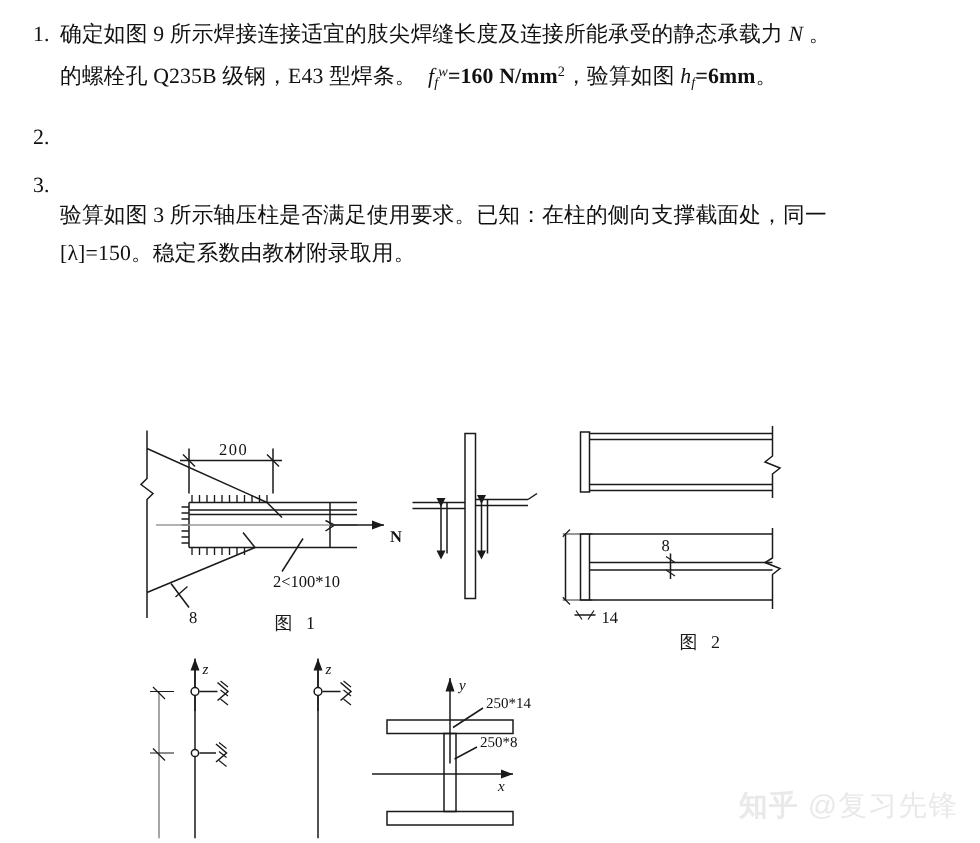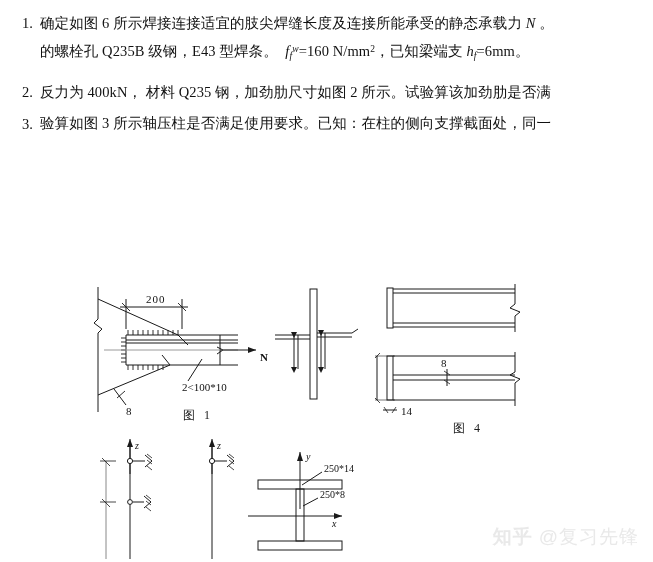--- a/index.html
+++ b/index.html
@@ -43,21 +43,21 @@
   .qbody {
     flex: 1 1 auto;
     font-size: 14.5px;
     line-height: 26px;
     letter-spacing: 0.1px;
     text-align: justify;
   }
   .qline { display: block; white-space: nowrap; }
 
   .mi { font-style: italic; font-family: "Liberation Serif", serif; }
-  .mr { font-style: normal; }
+  .mr { font-style: normal; font-weight: bold; }
   sub.v { font-size: 0.66em; vertical-align: -0.28em; font-style: italic;}
   sup.v { font-size: 0.66em; vertical-align: 0.46em; font-style: italic;}
   sup.n { font-size: 0.66em; vertical-align: 0.46em; font-style: normal;}
   .nowrapn { white-space: nowrap; }
 
   
   .figs {
     position: absolute;
     left: 0;
     top: 272px;
@@ -91,36 +91,36 @@
   svg text { font-family: "Liberation Serif", serif; fill: #111; }
 </style>
 </head>
 <body>
 
 <div class="qlist">
 
   <div class="qitem">
     <div class="qnum">1.</div>
     <div class="qbody">
-      <span class="qline"><span>确定如图 6 所示焊接连接适宜的肢尖焊缝长度及连接所能承受的静态承载力 </span><span class="mi">N</span><span> 。</span></span>
-      <span class="qline"><span>的螺栓孔 Q235B 级钢，E43 型焊条。</span>&nbsp;&nbsp;<span class="nowrapn"><span class="mi">f</span><sub class="v">f</sub><sup class="v">w</sup><span class="mr">=160 N/mm</span><sup class="n">2</sup></span><span>，已知梁端支 </span><span class="nowrapn"><span class="mi">h</span><sub class="v">f</sub><span class="mr">=6mm</span></span><span>。</span></span>
+      <span class="qline"><span>确定如图 9 所示焊接连接适宜的肢尖焊缝长度及连接所能承受的静态承载力 </span><span class="mi">N</span><span> 。</span></span>
+      <span class="qline"><span>的螺栓孔 Q235B 级钢，E43 型焊条。</span>&nbsp;&nbsp;<span class="nowrapn"><span class="mi">f</span><sub class="v">f</sub><sup class="v">w</sup><span class="mr">=160 N/mm</span><sup class="n">2</sup></span><span>，验算如图 </span><span class="nowrapn"><span class="mi">h</span><sub class="v">f</sub><span class="mr">=6mm</span></span><span>。</span></span>
     </div>
   </div>
 
   <div class="qitem" style="margin-top:10px;">
     <div class="qnum">2.</div>
     <div class="qbody">
-      <span class="qline">反力为 400kN， 材料 Q235 钢，加劲肋尺寸如图 2 所示。试验算该加劲肋是否满</span>
     </div>
   </div>
 
   <div class="qitem" style="margin-top:2px;">
     <div class="qnum">3.</div>
-    <div class="qbody" style="line-height:25px;">
+    <div class="qbody" style="line-height:25px;margin-top:21px;">
       <span class="qline">验算如图 3 所示轴压柱是否满足使用要求。已知：在柱的侧向支撑截面处，同一</span>
+      <span class="qline">[λ]=150。稳定系数由教材附录取用。</span>
     </div>
   </div>
 
 </div>
 
 <div class="figs">
 
   <svg width="310" height="150" viewBox="0 0 310 150" style="position:absolute;left:70px;top:5px;">
     <g stroke="#1a1a1a" fill="none" stroke-width="1">
 
@@ -249,21 +249,21 @@
       <line x1="0" y1="120" x2="20" y2="120" stroke-width="0.6"></line>
 
       <line x1="8" y1="130" x2="22" y2="130"></line>
       <path d="M 9 127 L 13 133 M 21 127 L 17 133" stroke-width="0.8"></path>
     </g>
     <text x="-28" y="104" font-size="11" transform="rotate(-90 -28 104)" letter-spacing="0.5">260</text>
     <text x="26" y="135" font-size="11">14</text>
     <text x="66" y="87" font-size="11">8</text>
   </svg>
 
-  <span class="figcap" style="left:453px;top:148px;">图 4</span>
+  <span class="figcap" style="left:453px;top:148px;">图 2</span>
 
   <svg width="260" height="125" viewBox="0 0 260 125" style="position:absolute;left:100px;top:162px;">
     <g stroke="#1a1a1a" fill="none" stroke-width="1">
 
       <line x1="30" y1="10" x2="30" y2="125"></line>
 
       <line x1="30" y1="40" x2="30" y2="5"></line>
       <path d="M 30 5 L 27 13 L 33 13 Z" fill="#1a1a1a" stroke="none"></path>
 
       <circle cx="30" cy="27" r="2.6" fill="#ffffff"></circle>

